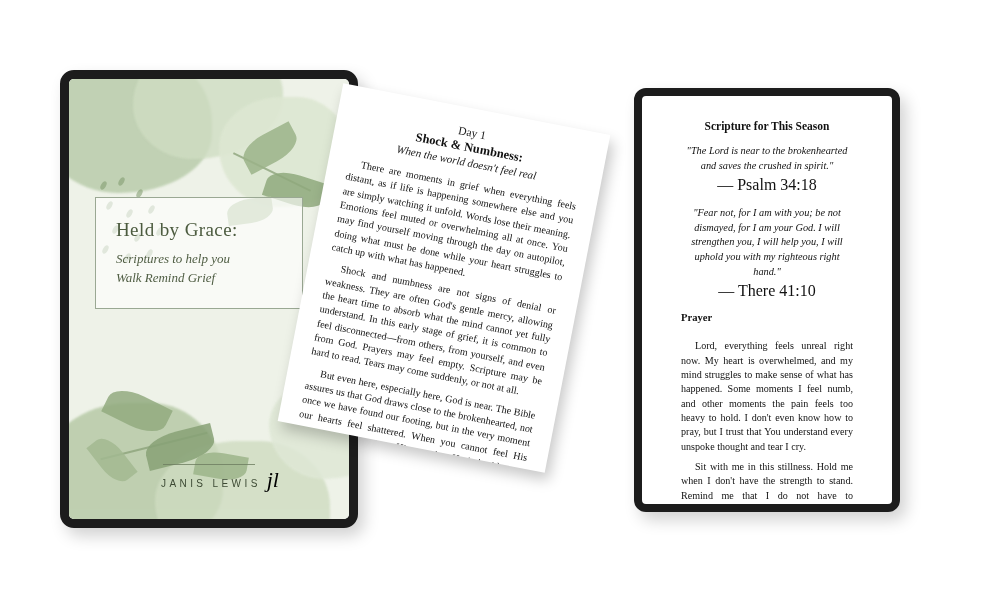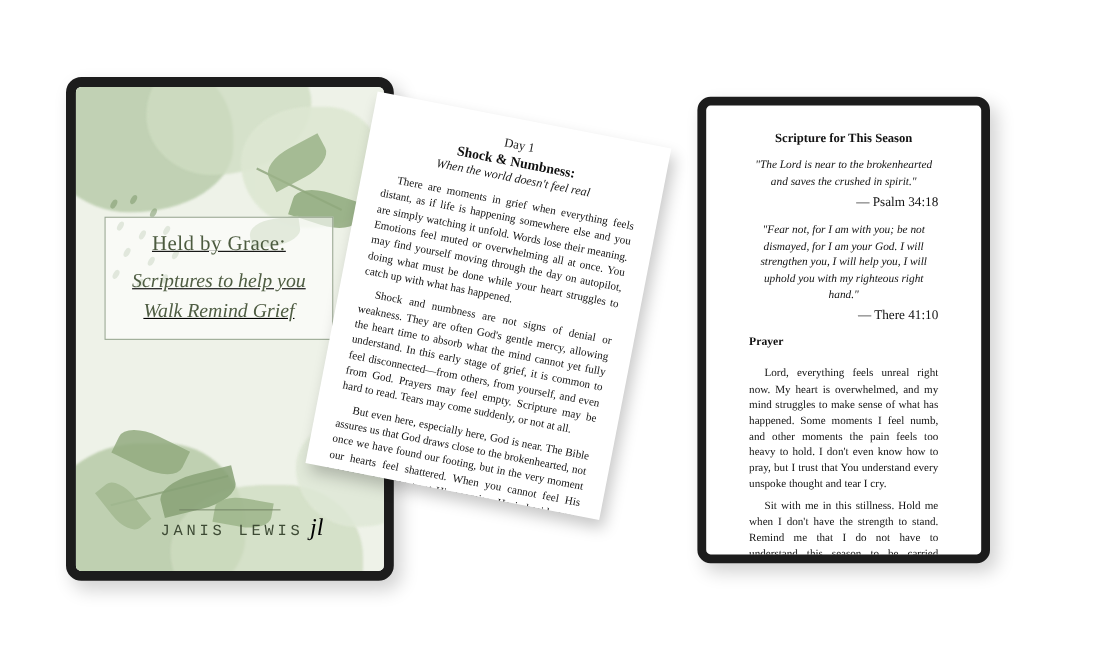--- a/index.html
+++ b/index.html
@@ -120,57 +120,56 @@
   .cover-frame {
     position: absolute;
     left: 26px;
     top: 118px;
     width: 208px;
     height: 112px;
     border: 1px solid #9aa893;
     background: rgba(255,255,255,0.62);
     display: flex;
     flex-direction: column;
-    align-items: center;
+    align-items: flex-start;
     justify-content: center;
     text-align: center;
     padding: 6px 20px;
     box-sizing: border-box;
-    text-decoration: underline;
   }
   .cover-title {
     font-family: "Liberation Serif", serif;
     font-size: 19px;
     letter-spacing: .4px;
     color: #4c5b3f;
     margin-bottom: 9px;
   }
   .cover-sub {
     font-family: "Liberation Serif", serif;
     font-style: italic;
-    font-size: 18px;
+    font-size: 13px;
     line-height: 1.45;
     color: #4f5d43;
   }
 
   .cover-brand {
     position: absolute;
     left: 0;
     right: 0;
     bottom: 28px;
     text-align: center;
   }
   .brand-row {
     display: inline-flex;
     align-items: baseline;
     gap: 6px;
   }
   .brand-name {
-    font-family: Liberation Mono, monospace;
-    font-size: 14px;
+    font-family: Liberation Sans, sans-serif;
+    font-size: 10px;
     letter-spacing: 3.4px;
     color: #3d4a34;
     margin-left: 22px;
   }
   .brand-mark {
     font-family: "Liberation Serif", serif;
     font-style: italic;
     font-size: 22px;
     color: #000000;
     line-height: .9;
@@ -253,22 +252,22 @@
   }
   .pb-verse {
     text-align: center;
     font-style: italic;
     font-size: 10.3px;
     line-height: 1.42;
     color: #111;
     margin: 0 0 3px;
   }
   .pb-ref {
-    text-align: right;
-    font-size: 12px;
+    text-align: center;
+    font-size: 16px;
     color: #111;
     margin: 0 0 12px;
   }
   .pb-h {
     font-size: 10.6px;
     font-weight: bold;
     color: #111;
     margin: 10px 0 16px;
   }
   .pb-p {

